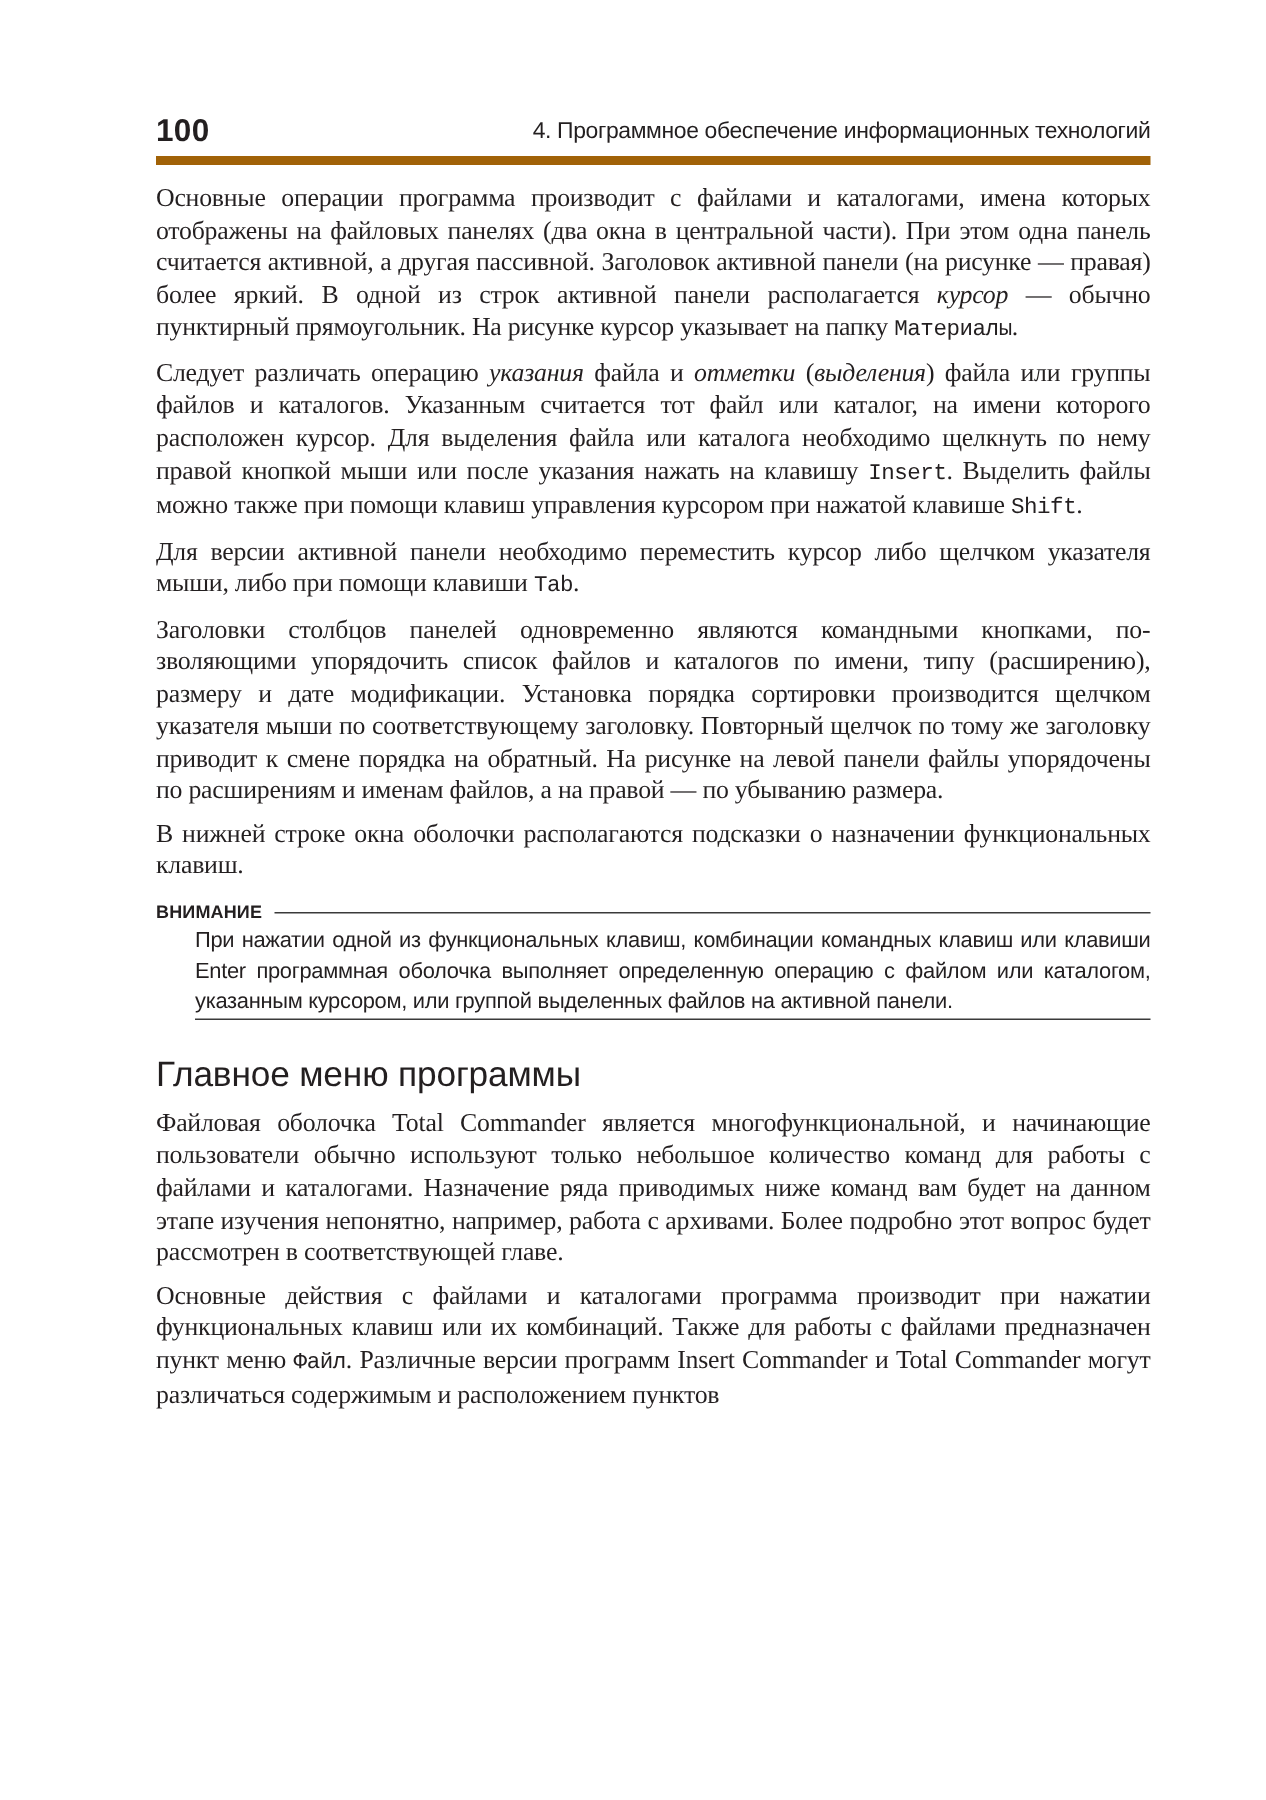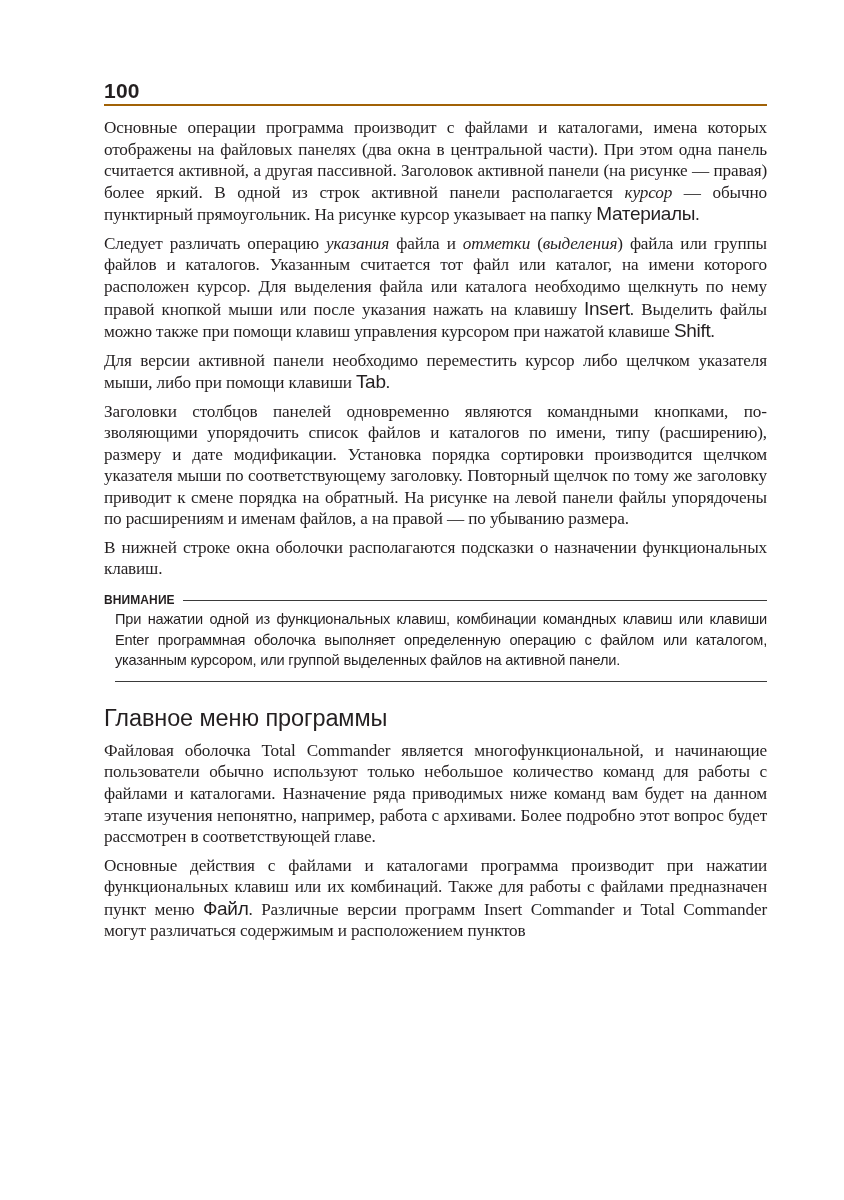--- a/index.html
+++ b/index.html
@@ -16,23 +16,23 @@
     }
     .page {
       position: absolute;
       left: 104px;
       top: 74px;
       width: 663px;
     }
     .running-head {
       display: flex;
       justify-content: space-between;
-      align-items: flex-end;
+      align-items: center;
       height: 27px;
-      border-bottom: 2px solid #a16207;
+      border-bottom: 6px solid #a16207;
       padding-bottom: 3px;
     }
     .page-number {
       font-family: "Liberation Sans", sans-serif;
       font-weight: bold;
       font-size: 21px;
       line-height: 21px;
       letter-spacing: 0.2px;
     }
     .chapter-title {
@@ -47,22 +47,22 @@
     p.para {
       font-family: "Liberation Serif", serif;
       font-size: 17.2px;
       line-height: 21.6px;
       text-align: justify;
       margin: 0 0 6.8px 0;
       letter-spacing: -0.15px;
       hyphens: manual;
     }
     .key {
-      font-family: Liberation Sans, sans-serif;
-      font-size: 19px;
+      font-family: Liberation Mono, monospace;
+      font-size: 15px;
       letter-spacing: -0.3px;
     }
     em {
     }
     .note {
       margin-top: 11px;
     }
     .note-head {
       display: flex;
       align-items: center;
@@ -75,44 +75,45 @@
       letter-spacing: 0.1px;
       padding-right: 8px;
     }
     .note-rule {
       flex: 1;
       height: 0;
       border-top: 1px solid #3a3a3a;
       margin-top: 1px;
     }
     .note-body {
-      margin-left: 11px;
+      margin-left: 26px;
       font-family: "Liberation Sans", sans-serif;
       font-size: 14.6px;
       line-height: 20.6px;
       text-align: justify;
       letter-spacing: -0.2px;
-      padding-bottom: 10px;
+      padding-bottom: 0;
       border-bottom: 1.5px solid #3a3a3a;
     }
     .section-title {
       font-family: "Liberation Sans", sans-serif;
       font-weight: normal;
       font-size: 23.5px;
       line-height: 28px;
       margin: 22px 0 8px 0;
       letter-spacing: -0.1px;
     }
   </style>
 </head>
 <body>
 
 <div class="page">
   <div class="running-head">
     <span class="page-number">100</span>
+    <span class="chapter-title">4. Программное обеспечение информационных технологий</span>
   </div>
 
   <div class="body">
     <p class="para"><span>Основные операции программа производит с файлами и каталогами, имена кото­рых отображены на файловых панелях (два окна в центральной части). При этом одна панель считается активной, а другая пассивной. Заголовок активной панели (на рисунке — правая) более яркий. В одной из строк активной панели располага­ется </span><em>курсор</em><span> — обычно пунктирный прямоугольник. На рисунке курсор указывает на папку </span><span class="key">Материалы</span><span>.</span></p>
     <p class="para"><span>Следует различать операцию </span><em>указания</em><span> файла и </span><em>отметки</em><span> (</span><em>выделения</em><span>) файла или группы файлов и каталогов. Указанным считается тот файл или каталог, на имени которого расположен курсор. Для выделения файла или каталога необходимо щелкнуть по нему правой кнопкой мыши или после указания нажать на клавишу </span><span class="key">Insert</span><span>. Выделить файлы можно также при помощи клавиш управления курсором при нажатой клавише </span><span class="key">Shift</span><span>.</span></p>
     <p class="para"><span>Для версии активной панели необходимо переместить курсор либо щелчком ука­зателя мыши, либо при помощи клавиши </span><span class="key">Tab</span><span>.</span></p>
     <p class="para"><span>Заголовки столбцов панелей одновременно являются командными кнопками, по­зволяющими упорядочить список файлов и каталогов по имени, типу (расшире­нию), размеру и дате модификации. Установка порядка сортировки производится щелчком указателя мыши по соответствующему заголовку. Повторный щелчок по тому же заголовку приводит к смене порядка на обратный. На рисунке на левой панели файлы упорядочены по расширениям и именам файлов, а на правой — по убыванию размера.</span></p>
     <p class="para"><span>В нижней строке окна оболочки располагаются подсказки о назначении функцио­нальных клавиш.</span></p>
 
     <div class="note">

